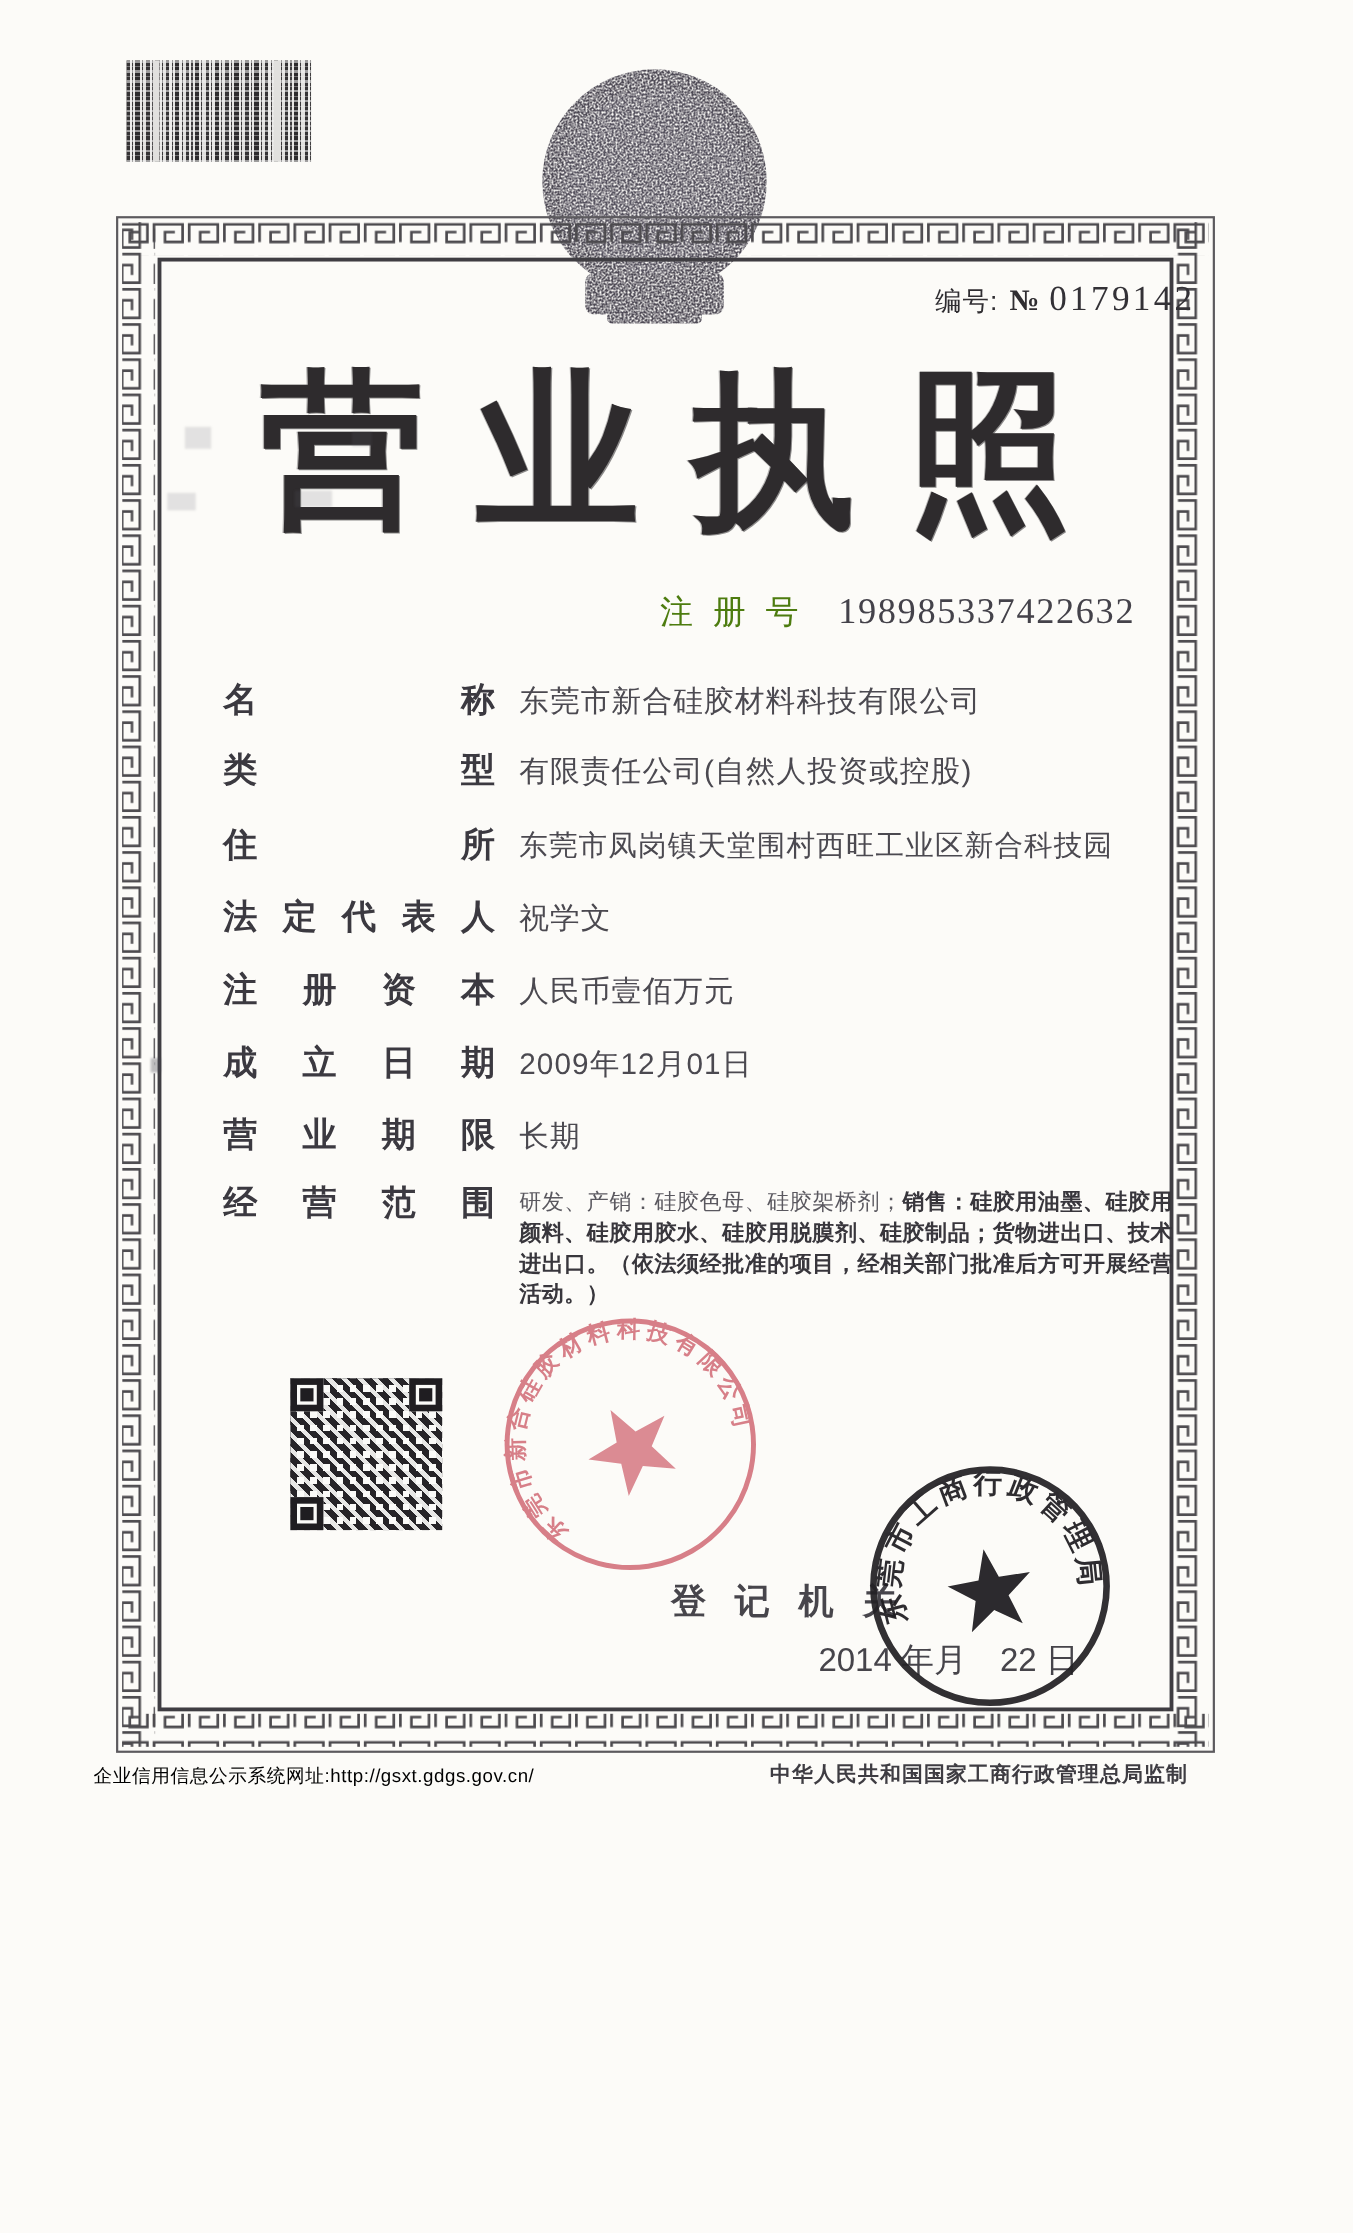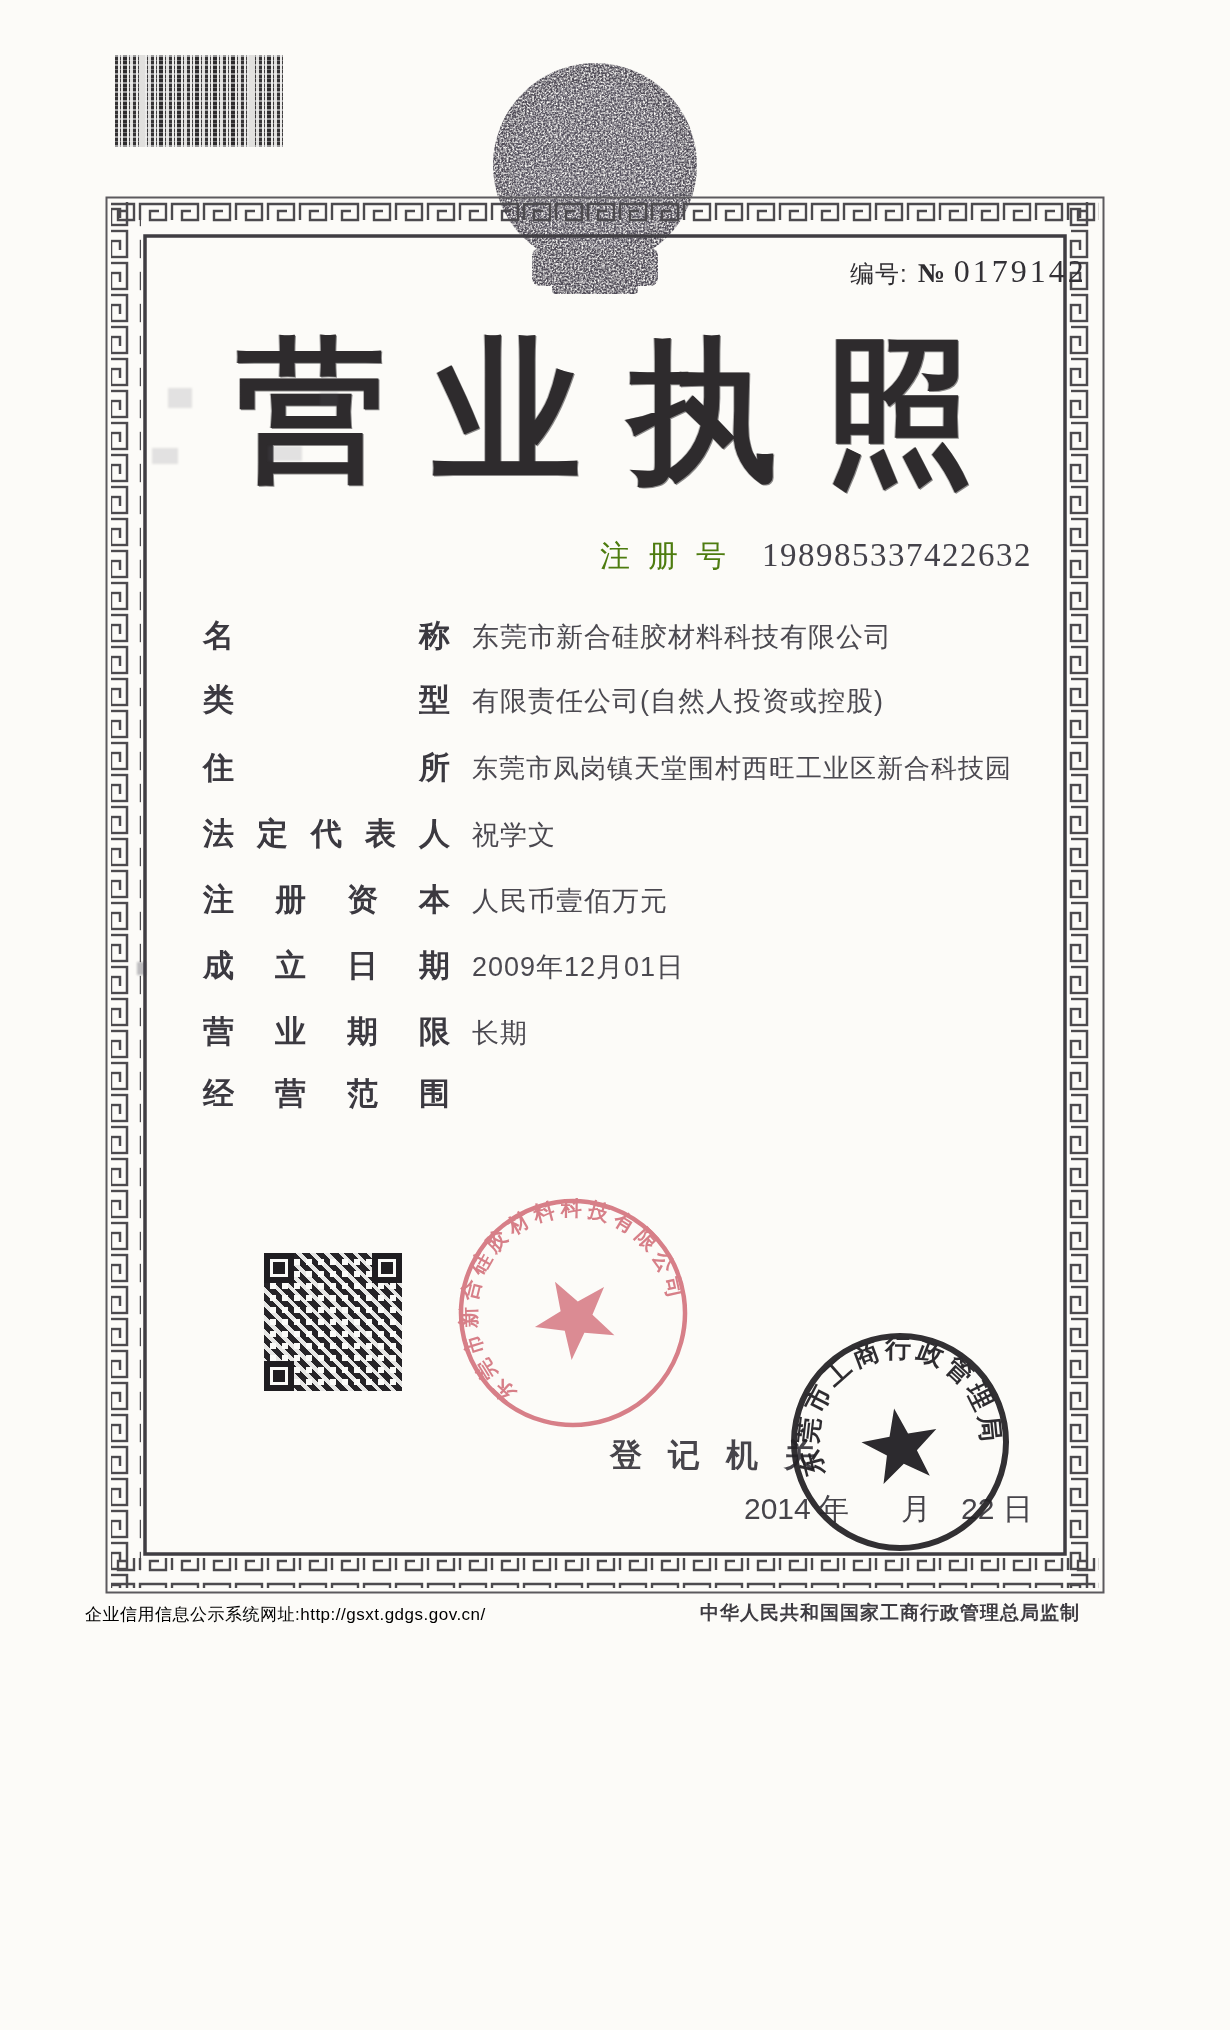--- a/index.html
+++ b/index.html
@@ -92,21 +92,21 @@
 
   
   .registrar{
     position:absolute;left:610px;top:1434px;
     font-size:32px;font-weight:bold;color:#47454b;letter-spacing:26px;white-space:nowrap;
   }
   .dateline{
     position:absolute;left:744px;top:1489px;white-space:nowrap;
     font-size:30px;color:#46444a;
   }
-  .dateline .yr{margin-right:52px;text-align:center;}
+  .dateline .yr{text-align:center;}
   .dateline .mo{margin-right:30px;}
 
   
   .footer-left{
     position:absolute;left:85px;top:1603px;
     font-size:17px;color:#000000;letter-spacing:.5px;
   }
   .footer-right{
     position:absolute;left:700px;top:1600px;
     font-size:19px;font-weight:bold;color:#3e3c42;letter-spacing:1px;
@@ -228,20 +228,23 @@
       </div>
     <div class="fvalue">长期</div>
   </div>
   <div class="row" style="top:1073px">
     <div class="flabel js-justify">
         <span>经</span>
         <span>营</span>
         <span>范</span>
         <span>围</span>
       </div>
+    <div class="scope">
+      <span class="lt">研发、产销：硅胶色母、硅胶架桥剂；</span><span class="bd">销售：硅胶用油墨、硅胶用颜料、硅胶用胶水、硅胶用脱膜剂、硅胶制品；货物进出口、技术进出口。（依法须经批准的项目，经相关部门批准后方可开展经营活动。）</span>
+    </div>
   </div>
 
   <div class="qr">
     <div class="finder f-tl"></div>
     <div class="finder f-tr"></div>
     <div class="finder f-bl"></div>
   </div>
 
   <svg class="seal-red" viewBox="0 0 244 244">
     <circle cx="122" cy="122" r="112" fill="none" stroke="#cf6570" stroke-width="4.5"></circle>

